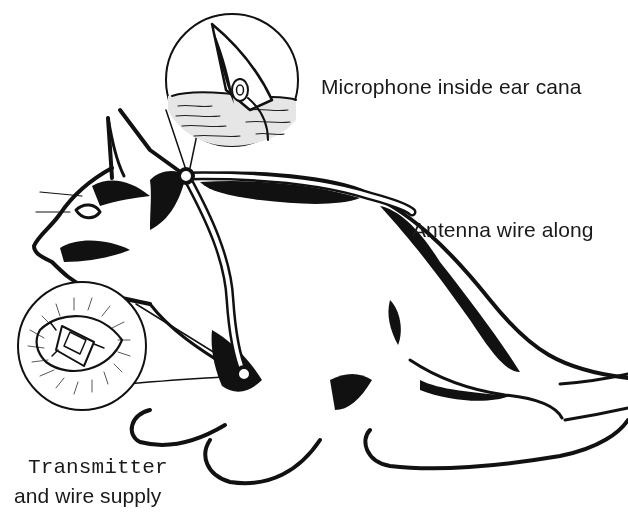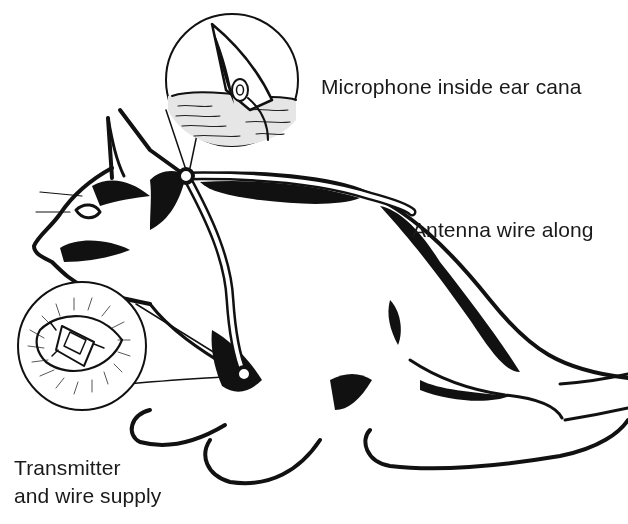--- a/index.html
+++ b/index.html
@@ -4,21 +4,21 @@
   <style>
     html, body { margin: 0; padding: 0; background: #ffffff; }
     body { width: 628px; height: 524px; overflow: hidden; position: relative; font-family: "Liberation Sans", sans-serif; }
     #stage { position: absolute; left: 0; top: 0; width: 628px; height: 524px; }
     .label {
       position: absolute; color: #1a1a1a; font-family: "Liberation Sans", sans-serif;
       font-size: 21px; line-height: 26px; white-space: nowrap; letter-spacing: 0.1px;
     }
     #label-mic { left: 321px; top: 74px; text-align: center; }
     #label-antenna { left: 412px; top: 172px; margin-top: 45px; }
-    #label-tx-1 { left: 14px; top: 455px; }
+    #label-tx-1 { left: 28px; top: 455px; font-family: Liberation Mono, monospace; }
     #label-tx-2 { left: 14px; top: 483px; }
   </style>
 </head>
 <body>
 
 <svg id="stage" viewBox="0 0 628 524" xmlns="http://www.w3.org/2000/svg">
   <g fill="none" stroke="#111" stroke-linecap="round" stroke-linejoin="round">
 
     <g>
 

